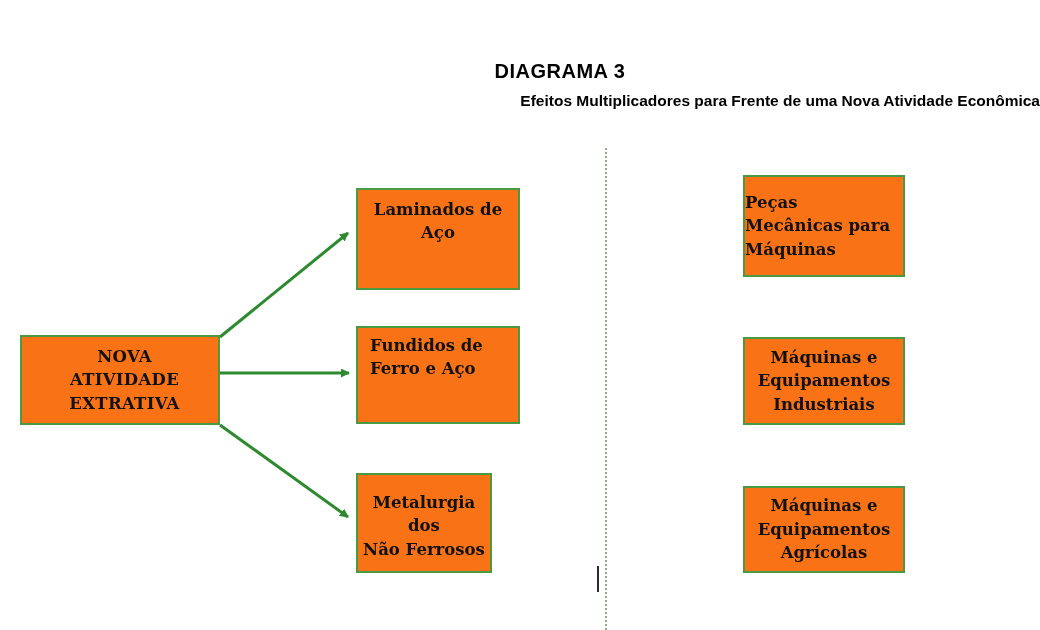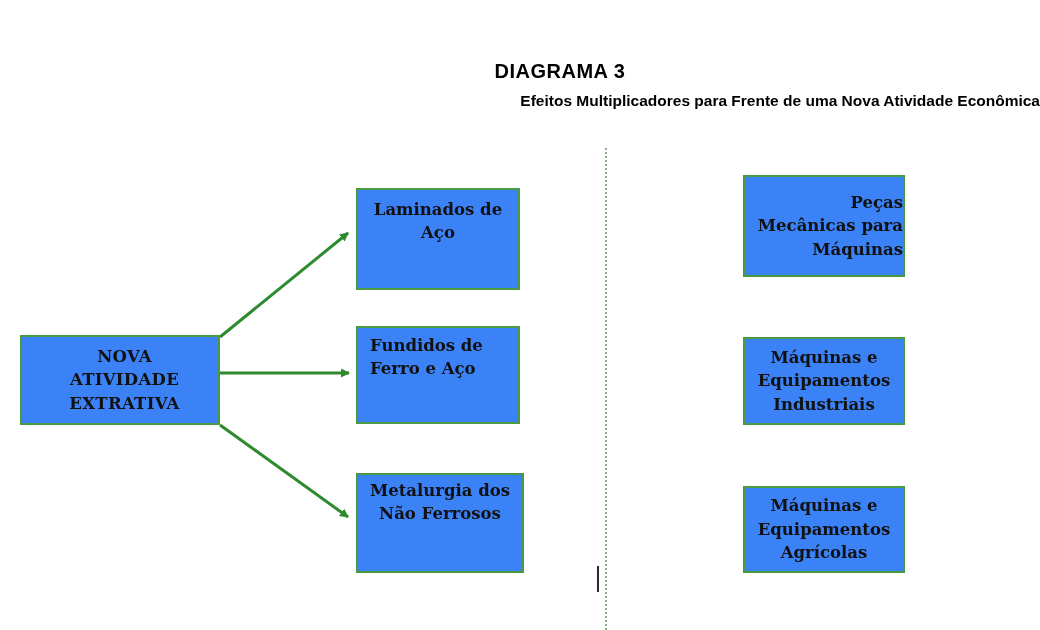--- a/index.html
+++ b/index.html
@@ -36,21 +36,21 @@
     text-align: right;
   }
   .subtitle {
     font-size: 15.5px;
     font-weight: bold;
     color: #000000;
   }
   .node {
     position: absolute;
     box-sizing: border-box;
-    background: #3b82f6;
+    background: #f97316;
     border: 2px solid #4a9a44;
     color: #111111;
     font-family: "DejaVu Serif", serif;
     font-weight: bold;
     font-size: 16.5px;
     line-height: 1.42;
     white-space: pre-line;
     display: flex;
   }
   .node .label { width: 100%; }
@@ -67,28 +67,28 @@
     align-items: flex-start; text-align: center;
     padding-top: 8px;
   }
   .node.mid-2 {
     left: 344px; top: 326px; width: 164px; height: 98px;
     align-items: flex-start; text-align: left;
     padding: 6px 0 0 12px;
     margin-left: 12px;
   }
   .node.mid-3 {
-    left: 356px; top: 473px; width: 168px; height: 100px;
+    left: 356px; top: 473px; width: 136px; height: 100px;
     align-items: flex-start; text-align: center;
-    padding-top: 4px;
+    padding-top: 16px;
   }
   
   .node.right-1 {
     left: 743px; top: 175px; width: 162px; height: 102px;
-    align-items: center; text-align: right;
+    align-items: center; text-align: left;
   }
   .node.right-2 {
     left: 743px; top: 337px; width: 162px; height: 88px;
     align-items: center; text-align: center;
   }
   .node.right-3 {
     left: 743px; top: 486px; width: 162px; height: 87px;
     align-items: center; text-align: center;
   }
   .arrows-layer {

